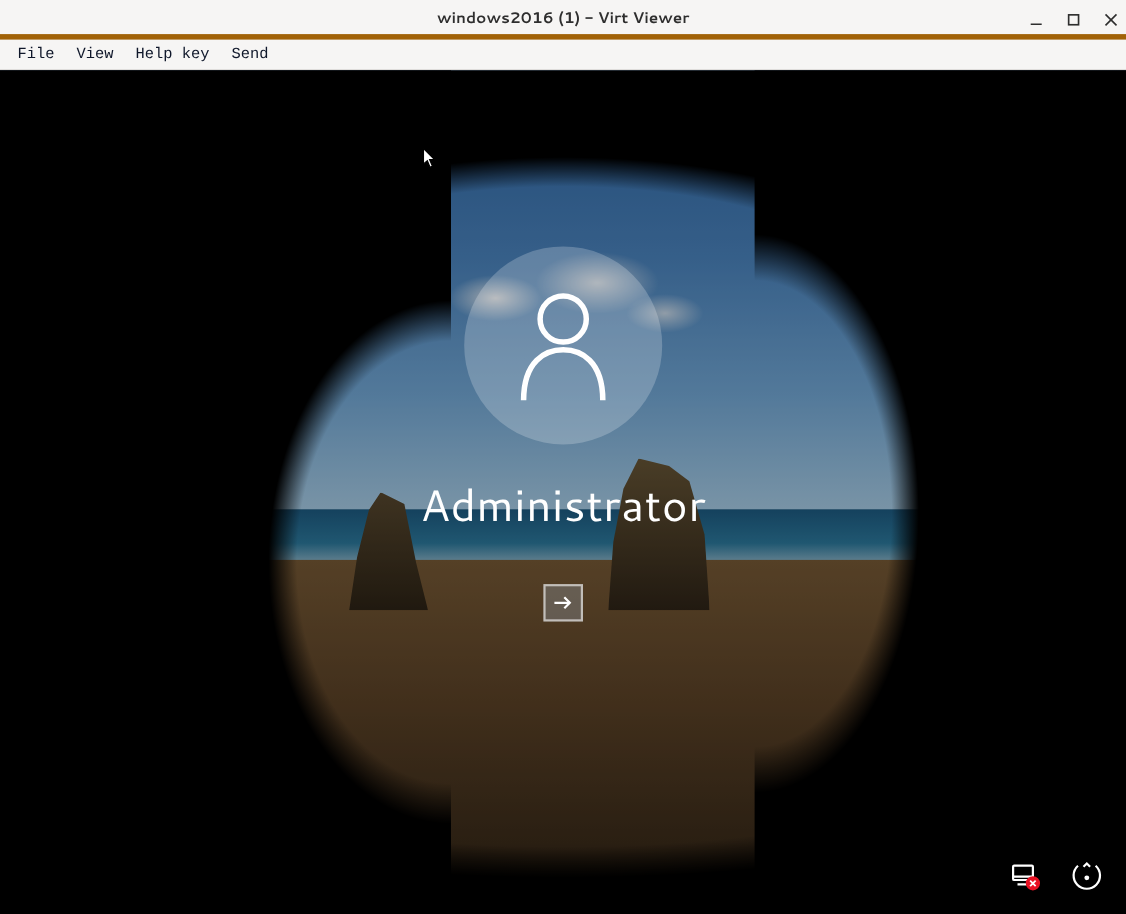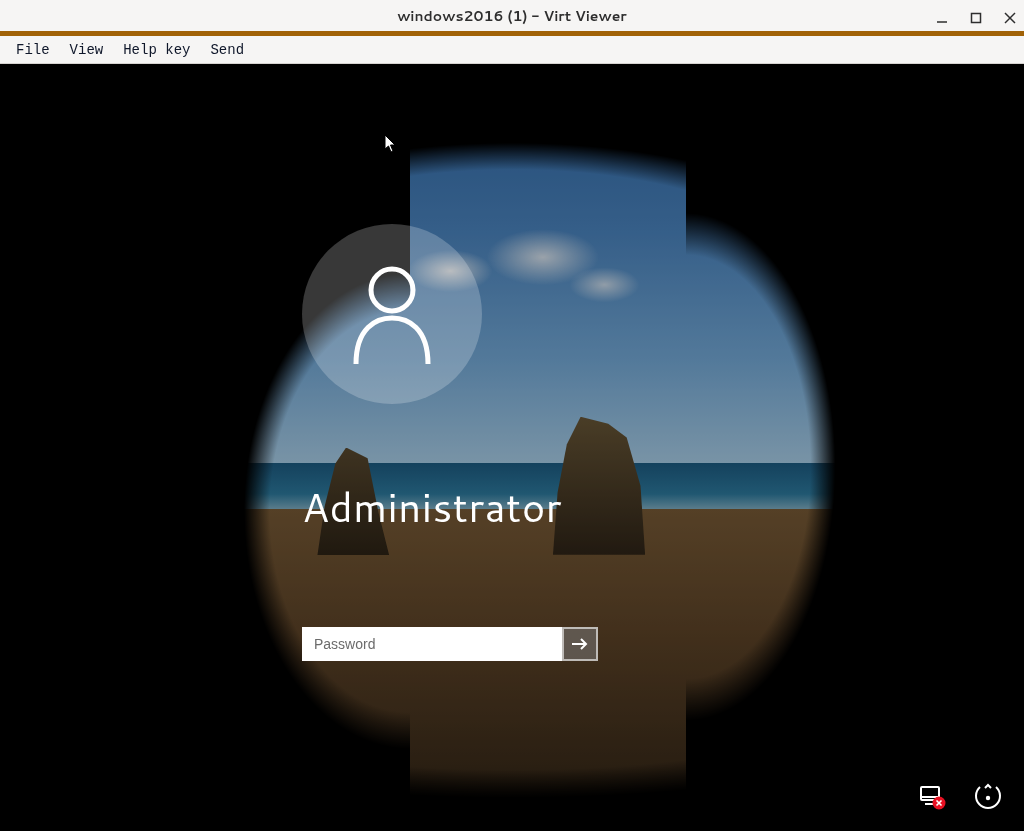--- a/index.html
+++ b/index.html
@@ -31,21 +31,21 @@
   .rock1 { position: absolute; left: 31%; top: 50%; width: 7%; height: 14%; background: linear-gradient(to bottom, #5a4a30, #2e2416); clip-path: polygon(40% 0%, 70% 10%, 85% 60%, 100% 100%, 0% 100%, 10% 55%, 25% 15%); }
   .rock2 { position: absolute; left: 54%; top: 46%; width: 9%; height: 18%; background: linear-gradient(to bottom, #6a5838, #302518); clip-path: polygon(30% 0%, 60% 5%, 80% 15%, 95% 50%, 100% 100%, 0% 100%, 5% 55%, 15% 20%); }
   
   .cave-left  { position: absolute; left: -5%;  top: -5%; width: 45%; height: 115%; background: radial-gradient(ellipse 80% 60% at 100% 55%, transparent 38%, #000 45%); }
   .cave-right { position: absolute; right: -5%; top: -5%; width: 38%; height: 115%; background: radial-gradient(ellipse 80% 60% at 0% 50%, transparent 40%, #000 48%); }
   .cave-top   { position: absolute; left: 0; right: 0; top: -2%; height: 35%; background: radial-gradient(ellipse 60% 100% at 50% 100%, transparent 55%, #000 65%); }
   .cave-bottom{ position: absolute; left: 0; right: 0; bottom: -2%; height: 25%; background: radial-gradient(ellipse 70% 100% at 50% 0%, transparent 60%, #000 75%); }
   .dim-overlay { position: absolute; inset: 0; background: rgba(0,0,0,0.30); }
 
   
-  .login { position: absolute; left: 50%; top: 160px; transform: translateX(-50%); width: 420px; display: flex; flex-direction: column; align-items: flex-start; gap: 48px; }
+  .login { position: absolute; left: 50%; top: 160px; transform: translateX(-50%); width: 420px; display: flex; flex-direction: column; align-items: center; }
   .avatar-circle { width: 180px; height: 180px; border-radius: 50%; background: rgba(255,255,255,0.22); display: flex; align-items: center; justify-content: center; }
   .avatar-circle svg { width: 92px; height: 100px; stroke: #fff; stroke-width: 5; fill: none; }
   .username { margin-top: 26px; font-size: 40px; font-weight: 300; color: #fff; letter-spacing: 0.5px; }
   .pw-row { margin-top: 44px; display: flex; height: 34px; }
   .pw-input { width: 260px; height: 34px; border: 2px solid rgba(255,255,255,0.6); border-right: none; background: #fff; padding: 0 10px; font-size: 14px; color: #333; outline: none; }
   .pw-input::placeholder { color: #6b6b6b; }
   .pw-submit { width: 36px; height: 34px; border: 2px solid rgba(255,255,255,0.6); background: rgba(120,120,120,0.55); display: flex; align-items: center; justify-content: center; cursor: default; }
   .pw-submit svg { width: 18px; height: 14px; stroke: #fff; stroke-width: 2; fill: none; }
 
   
@@ -110,21 +110,20 @@
 
     <div class="login">
       <div class="avatar-circle">
         <svg viewBox="0 0 92 100">
           <circle cx="46" cy="26" r="21"></circle>
           <path d="M10 100 C 10 64, 30 54, 46 54 C 62 54, 82 64, 82 100"></path>
         </svg>
       </div>
       <div class="username">Administrator</div>
       <div class="pw-row">
-        <input class="pw-input" type="password" placeholder="Password" style="">
         <div class="pw-submit">
           <svg viewBox="0 0 18 14">
             <line x1="1" y1="7" x2="15" y2="7"></line>
             <polyline points="10,2 15,7 10,12"></polyline>
           </svg>
         </div>
       </div>
     </div>
 
     <div class="util-row">

